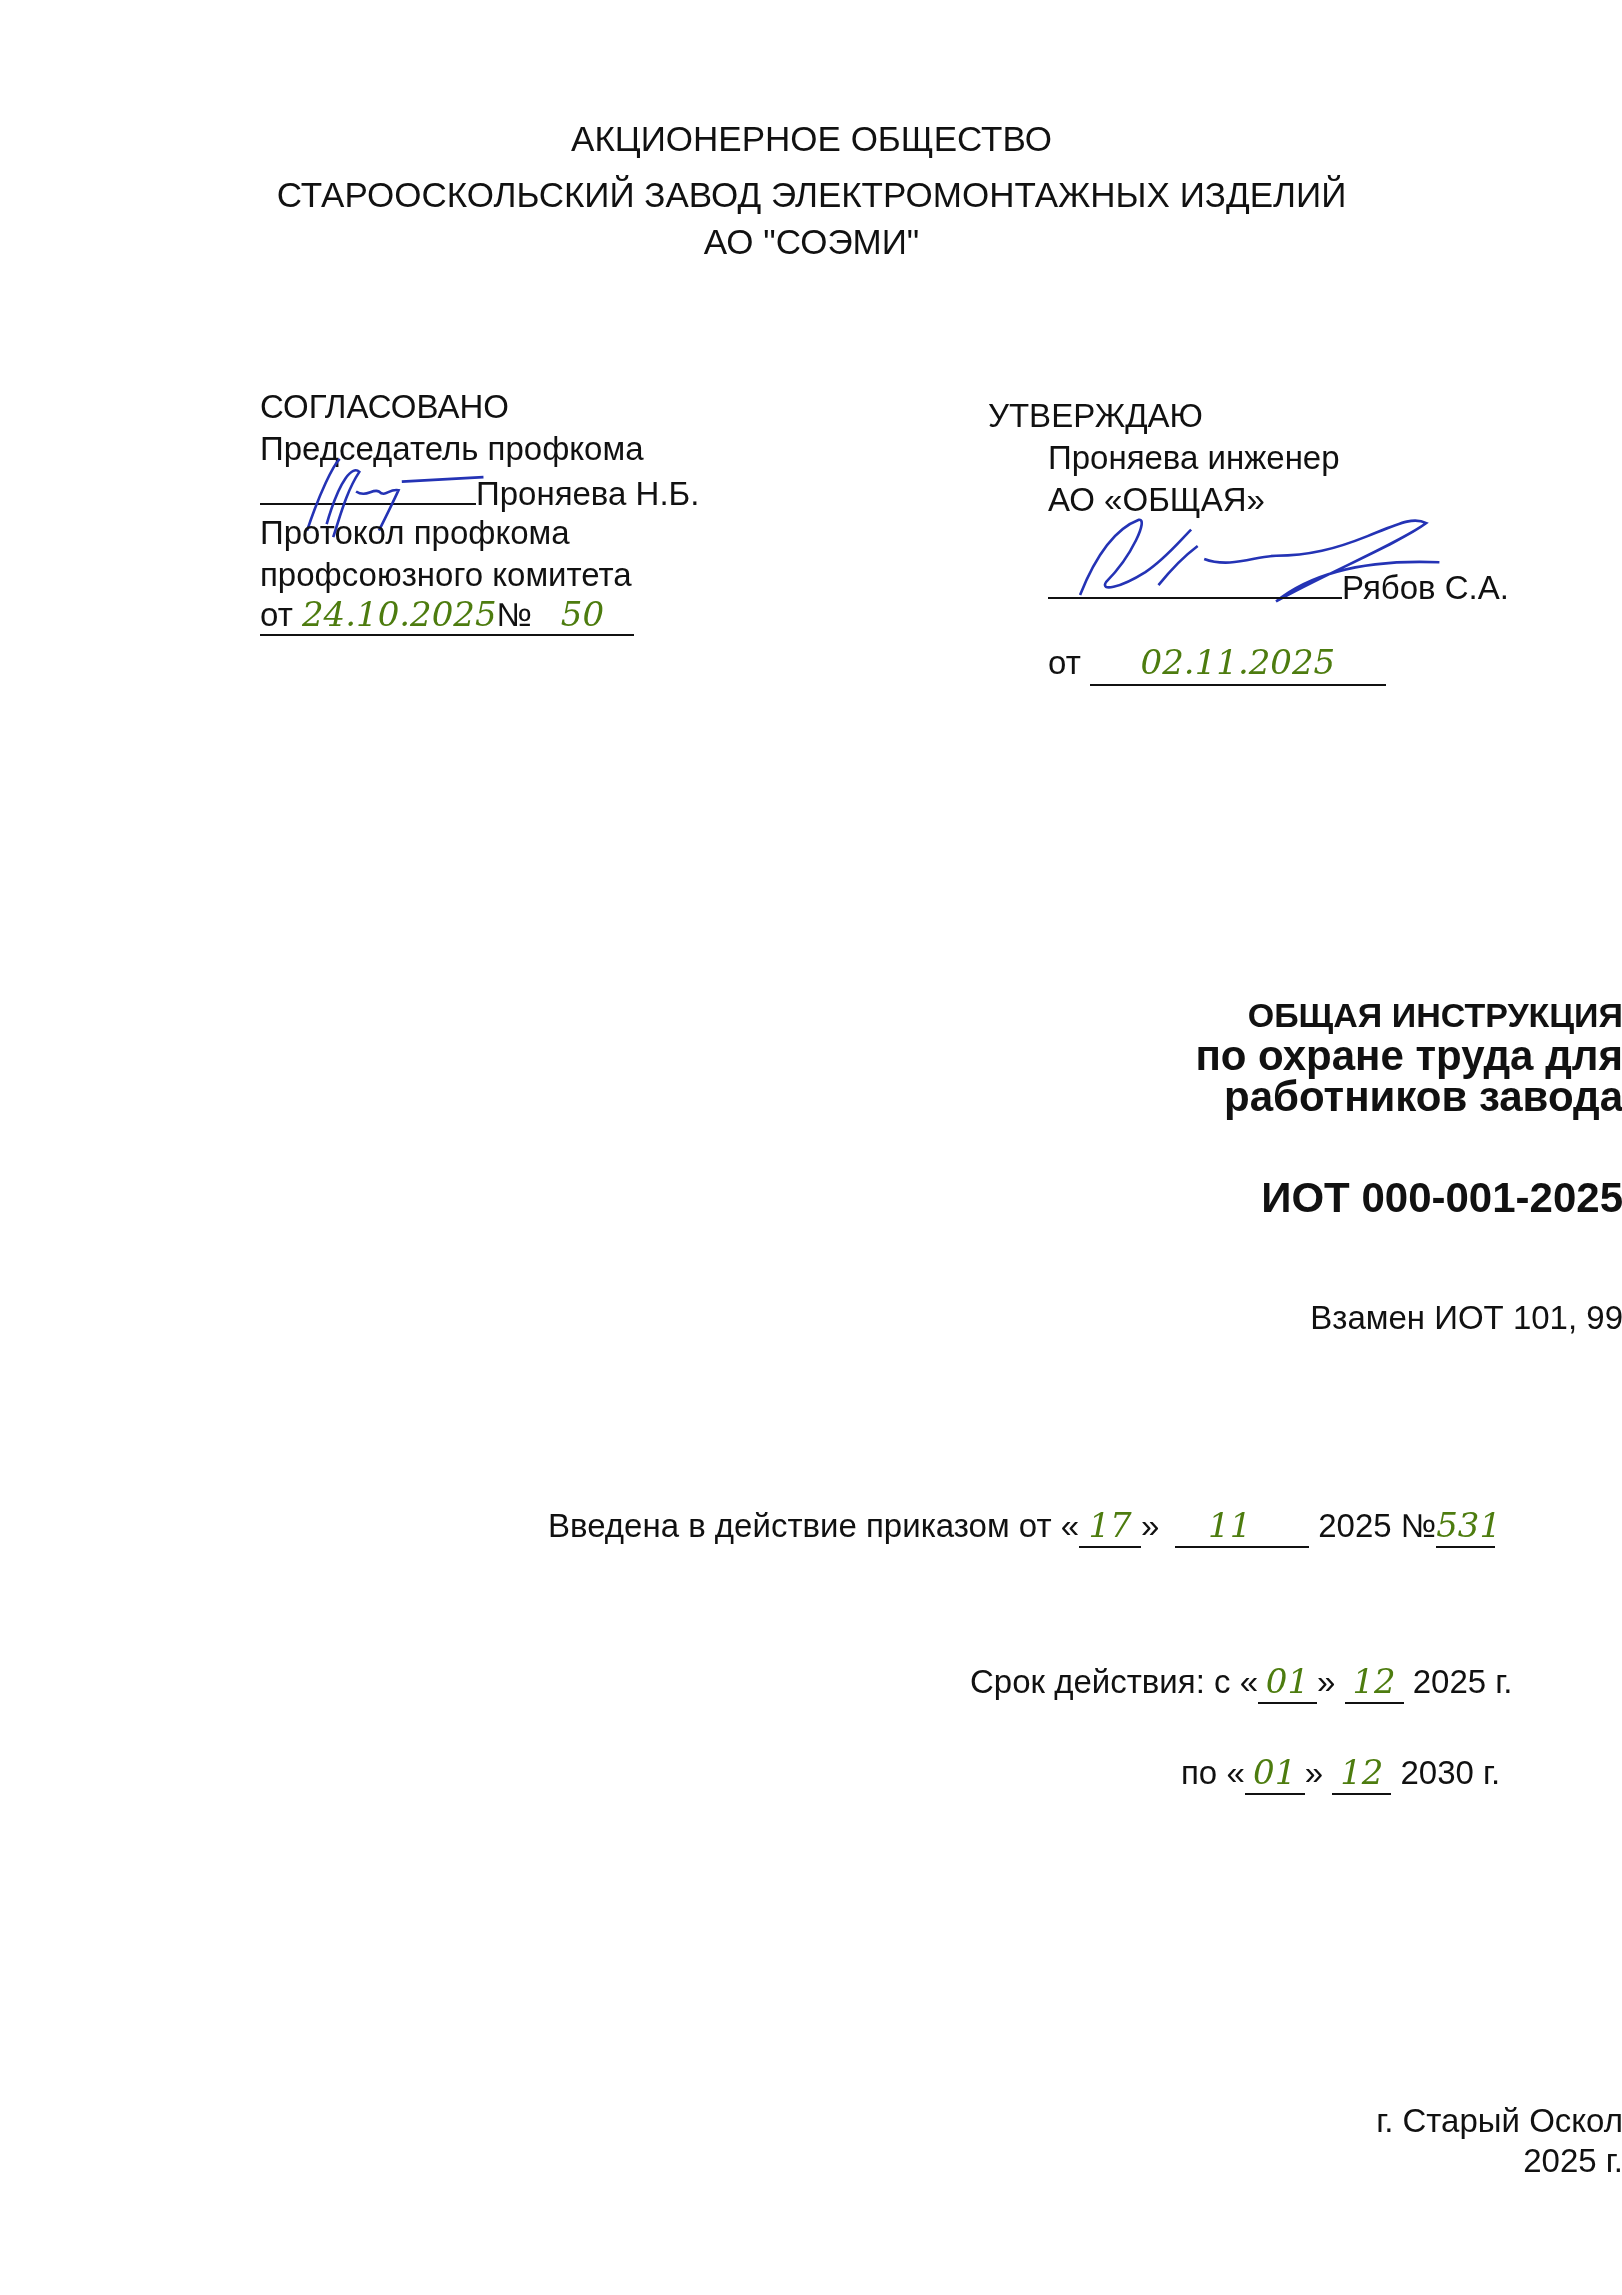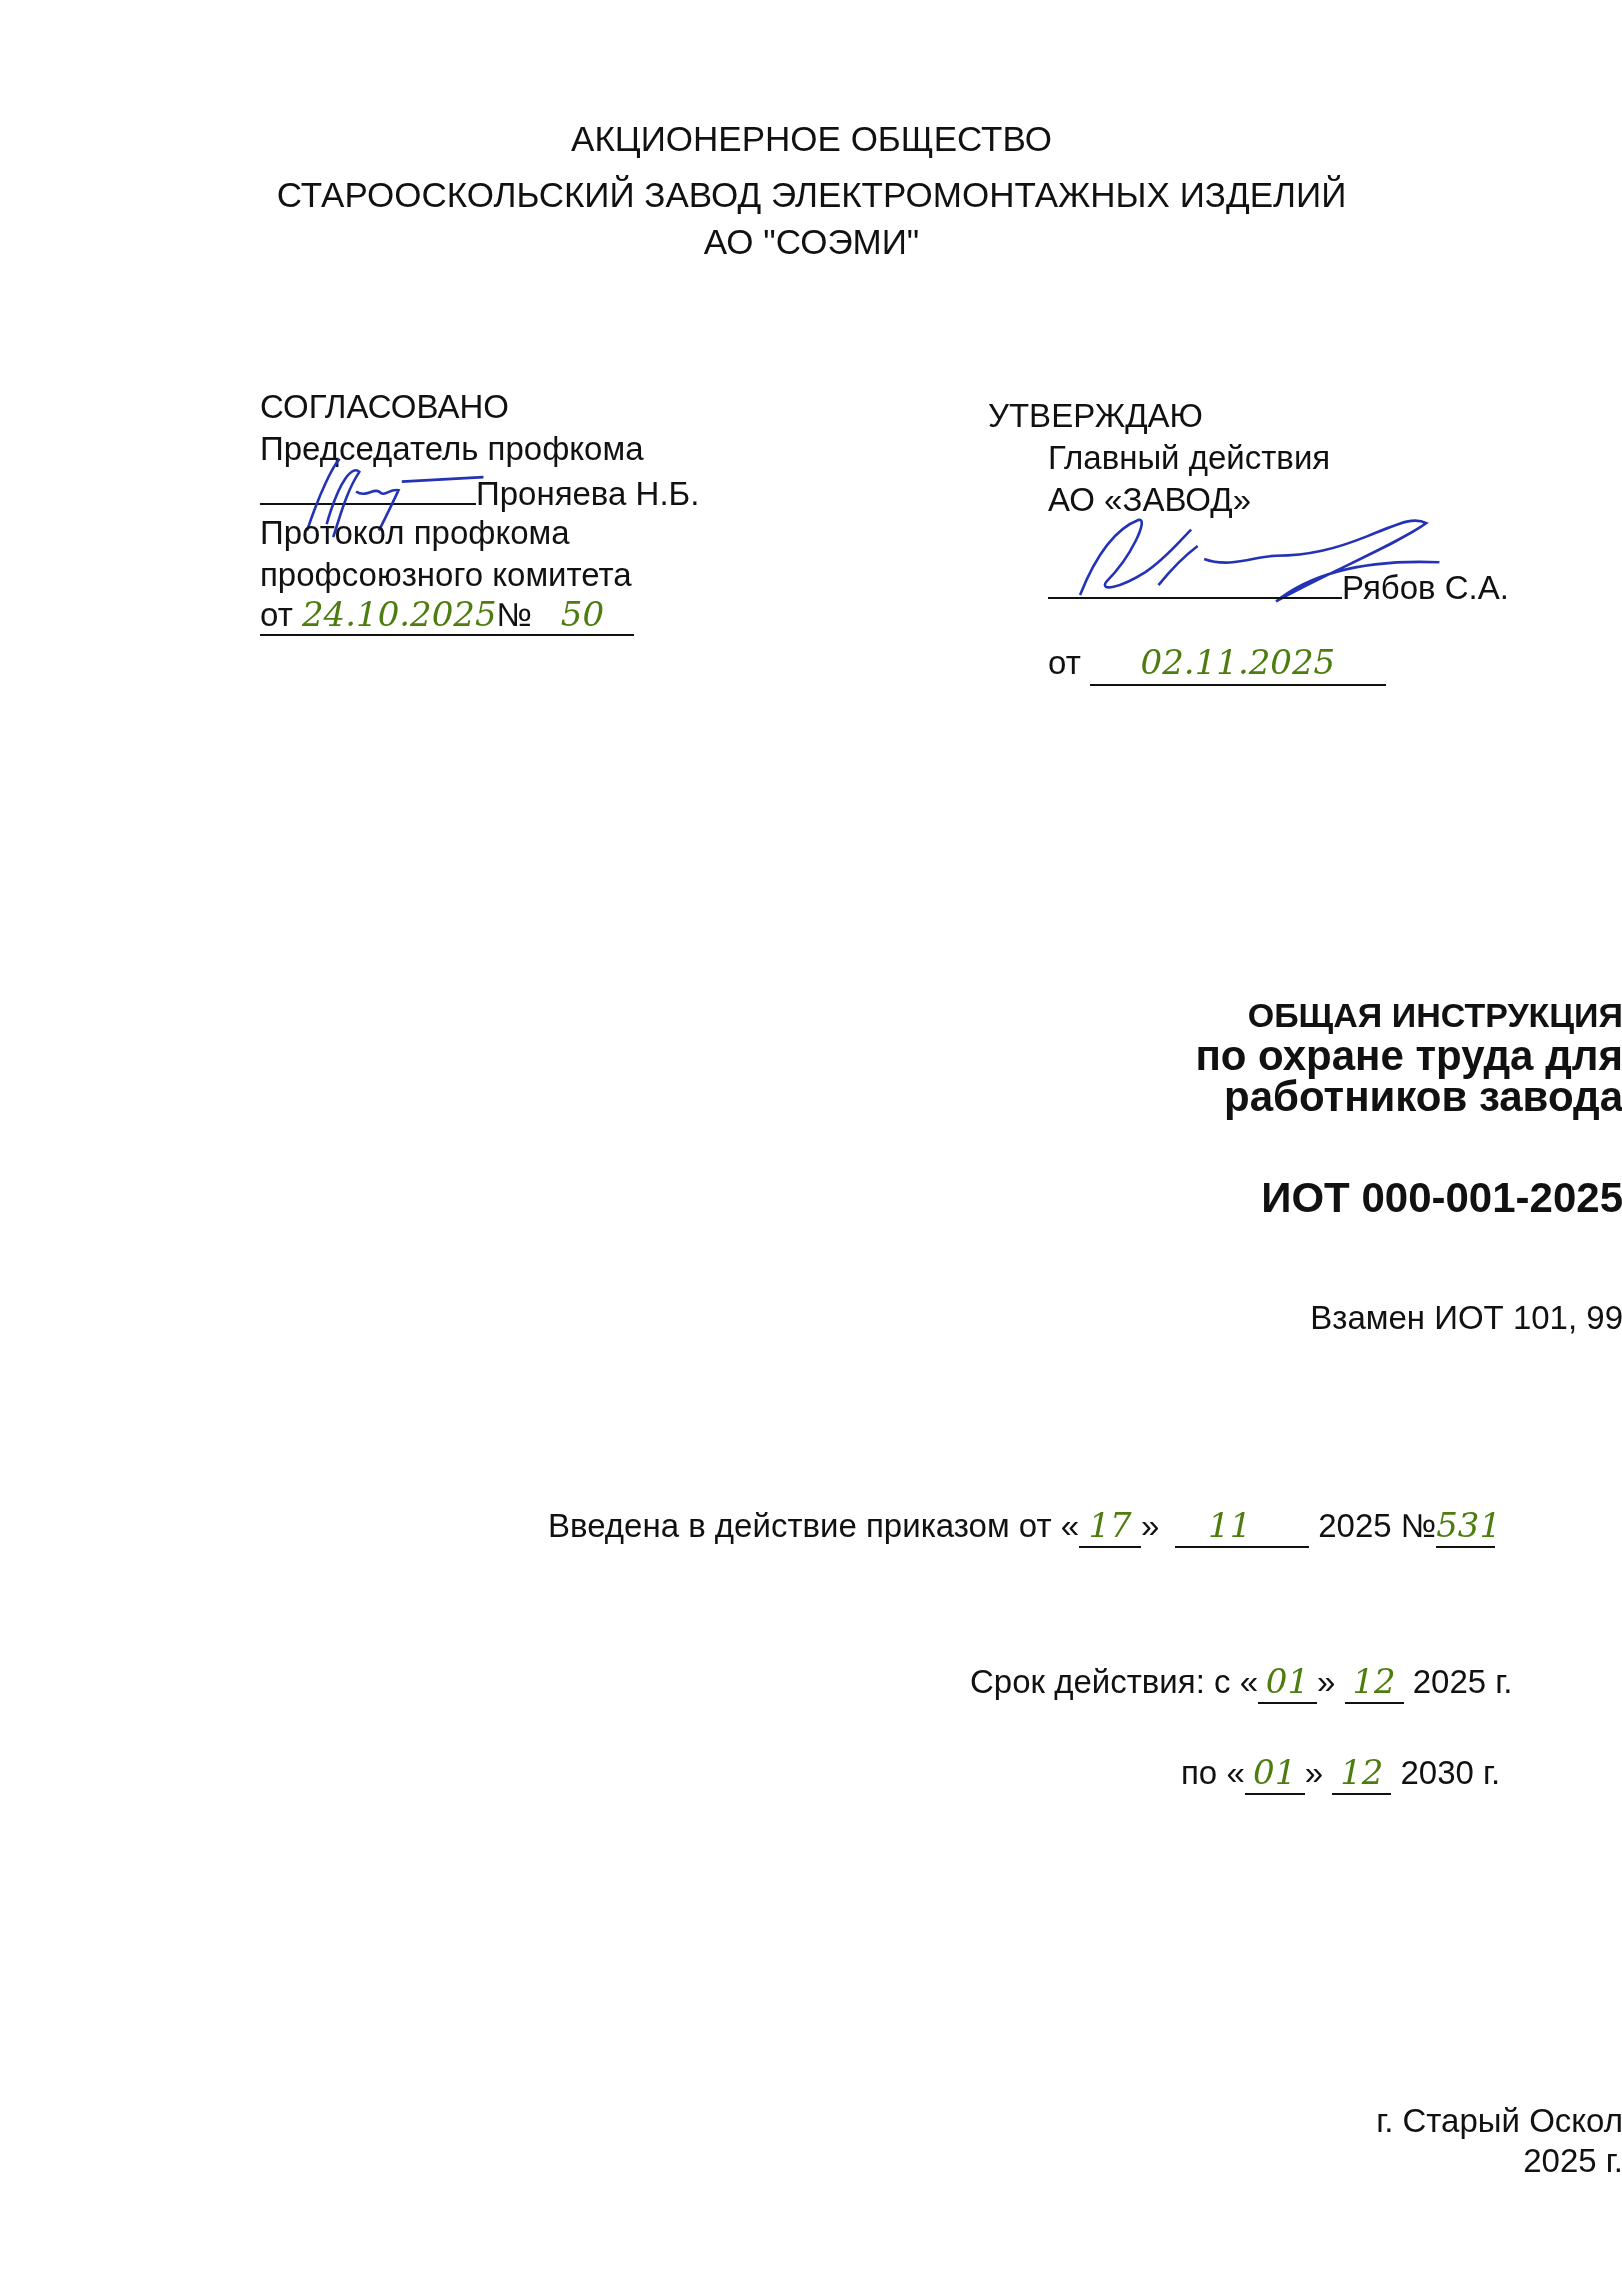--- a/index.html
+++ b/index.html
@@ -35,22 +35,22 @@
   <div class="abs blk" style="left:260px; top:554px;">профсоюзного комитета</div>
   <div class="abs blk" style="left:260px; top:593px; width:374px; border-bottom:2px solid #111; height:41px;">
     <span>от</span>
     <span class="hand">24.10.2025</span><span>№</span>
     <span class="hand" style="margin-left:19.6px;">50</span>
   </div>
 </div>
 
 <div>
   <div class="abs blk" style="left:988px; top:395px;">УТВЕРЖДАЮ</div>
-  <div class="abs blk" style="left:1048px; top:437px;">Главный действия</div>
-  <div class="abs blk" style="left:1048px; top:479px;">АО «ЗАВОД»</div>
+  <div class="abs blk" style="left:1048px; top:437px;">Проняева инженер</div>
+  <div class="abs blk" style="left:1048px; top:479px;">АО «ОБЩАЯ»</div>
   <svg class="sig" style="left:1060px; top:510px;" width="406" height="98" viewBox="0 0 620 150">
     <path d="M30,130 C50,80 80,30 120,15 C135,12 110,70 70,110 C60,125 90,120 130,95 C160,75 180,50 200,30 M150,115 C170,90 190,70 210,55 M220,75 C260,90 300,70 330,70 C380,70 420,60 470,40 C520,20 540,10 560,20 C520,50 400,100 330,140 C380,100 460,75 580,80" stroke="#2433b5" stroke-width="4" fill="none"></path>
   </svg>
   <div class="abs blk" style="left:1048px; top:564px;">
     <span class="uline" style="width:294px; height:33px;"></span><span>Рябов С.А.</span>
   </div>
   <div class="abs blk" style="left:1048px; top:641px;">
     <span>от</span>
     <span class="uline" style="width:296px; text-align:center;"><span class="hand">02.11.2025</span></span>
   </div>

